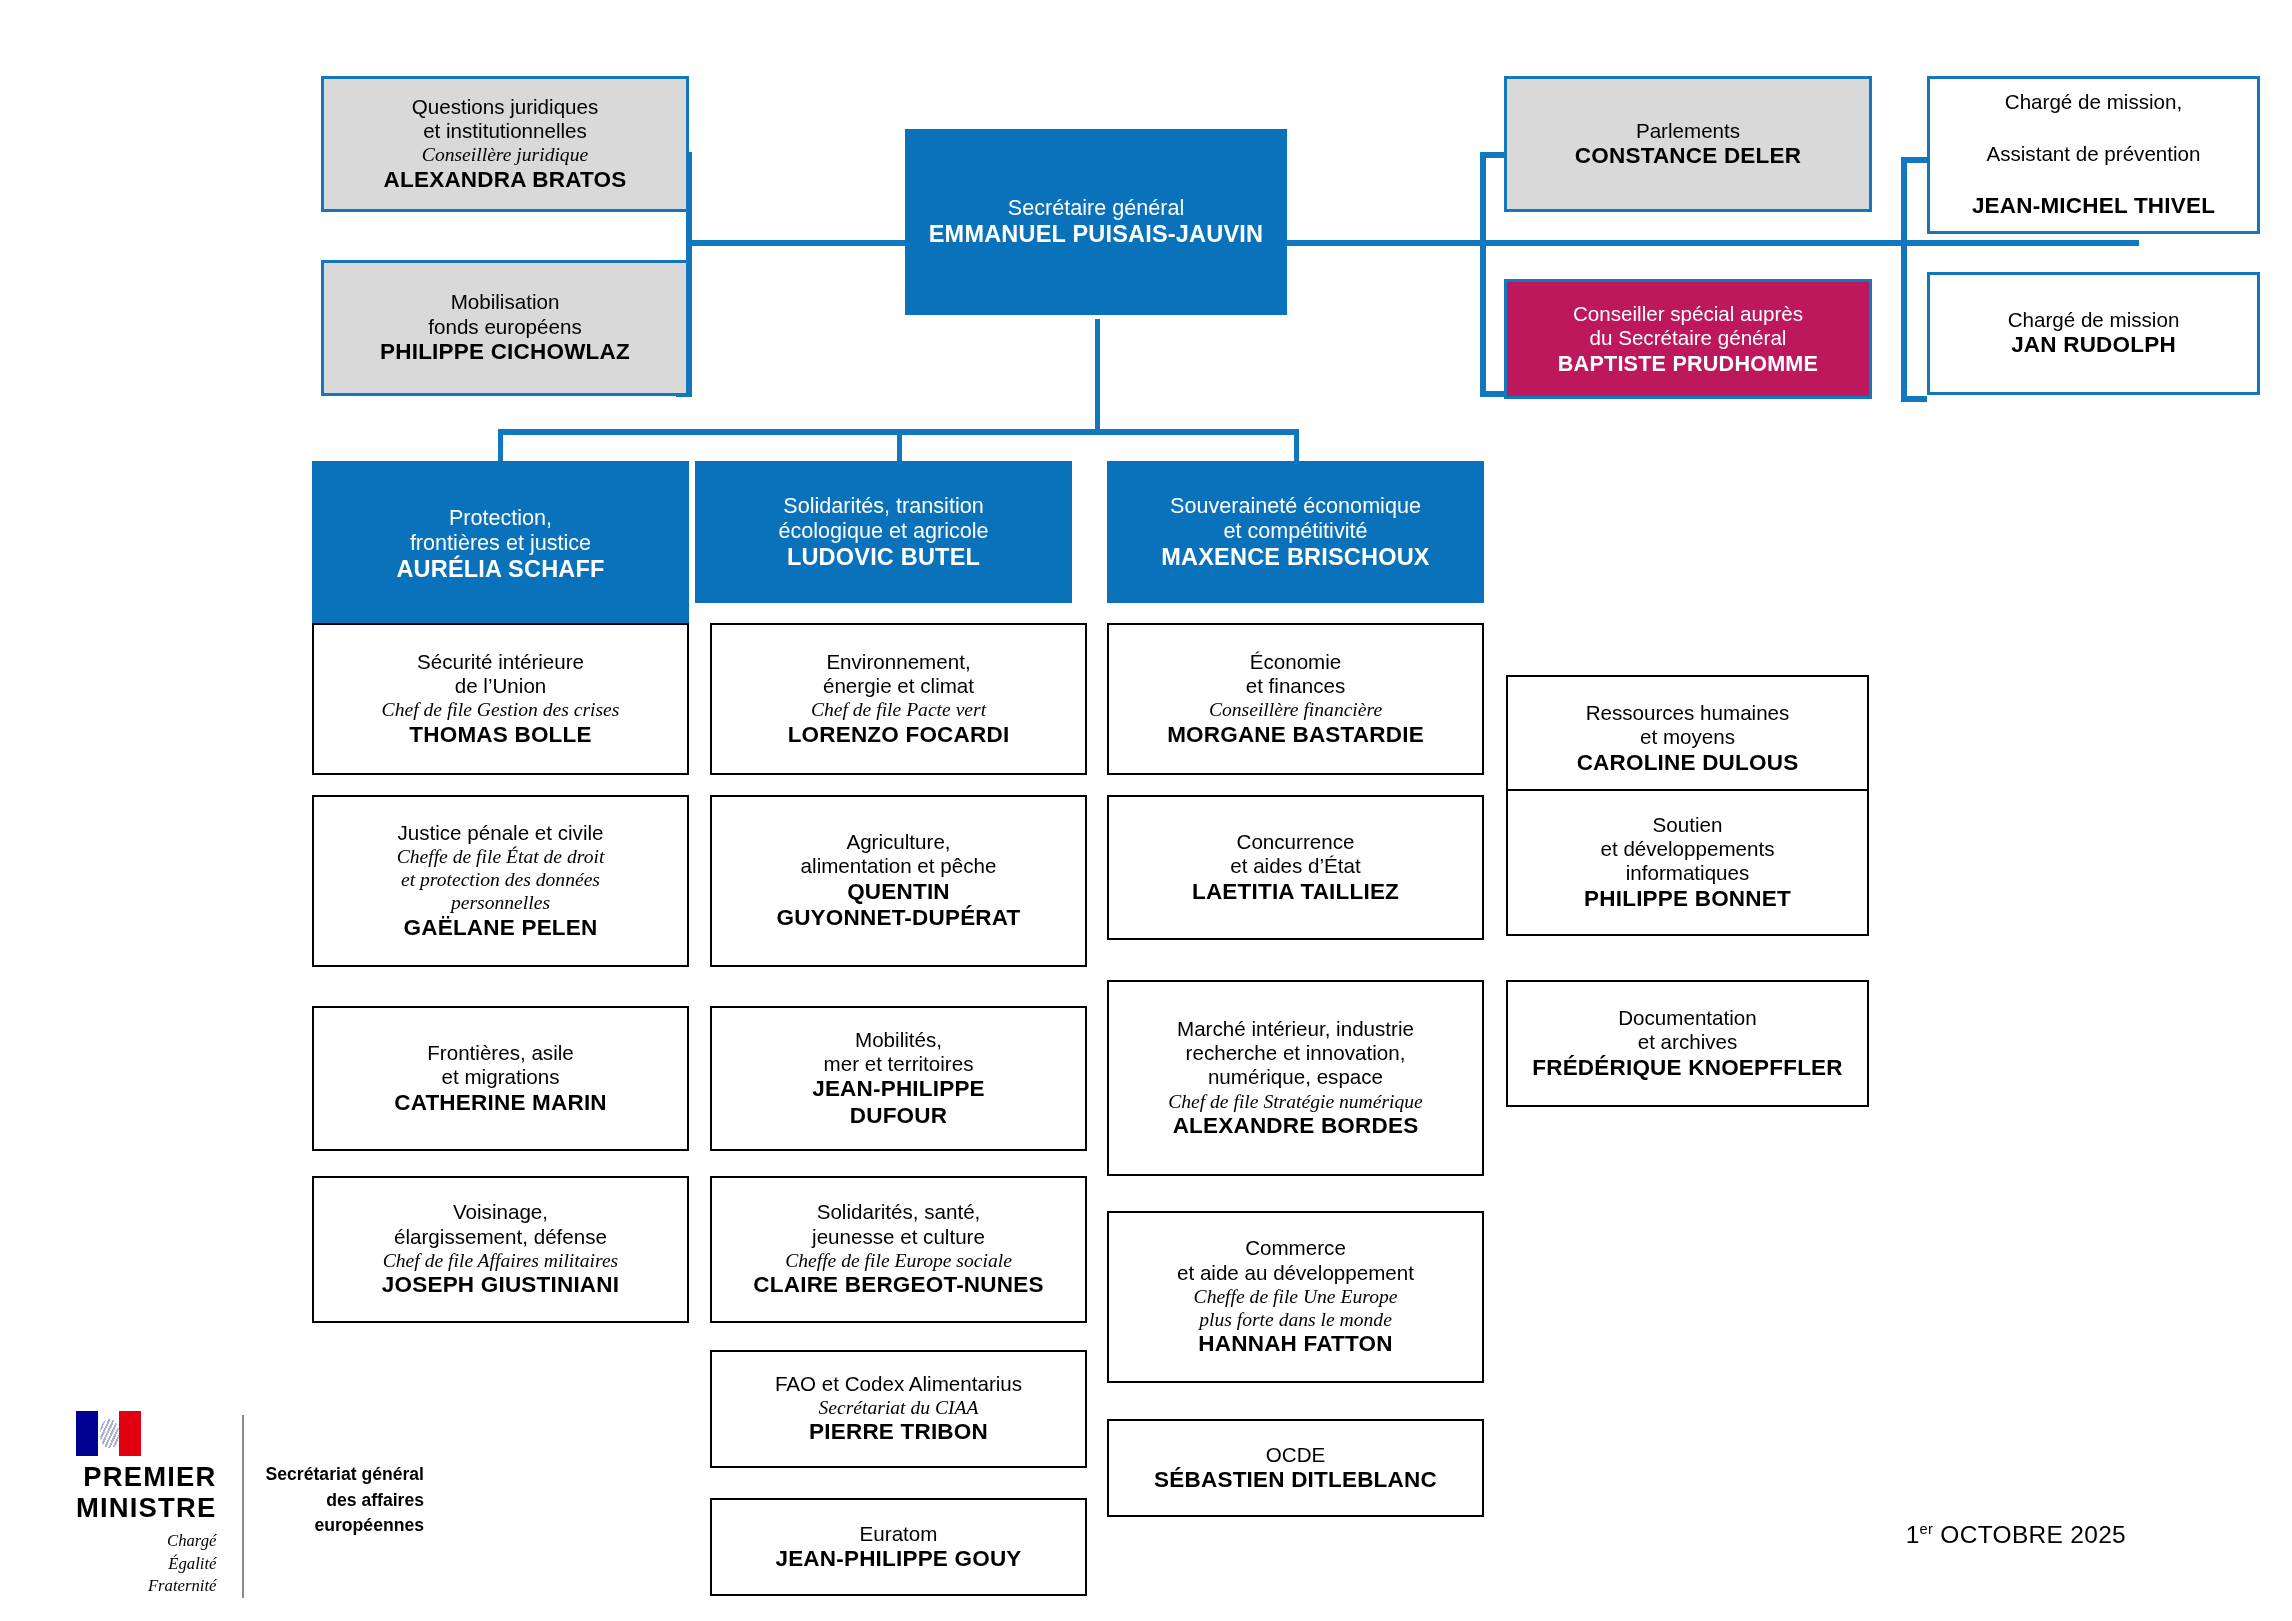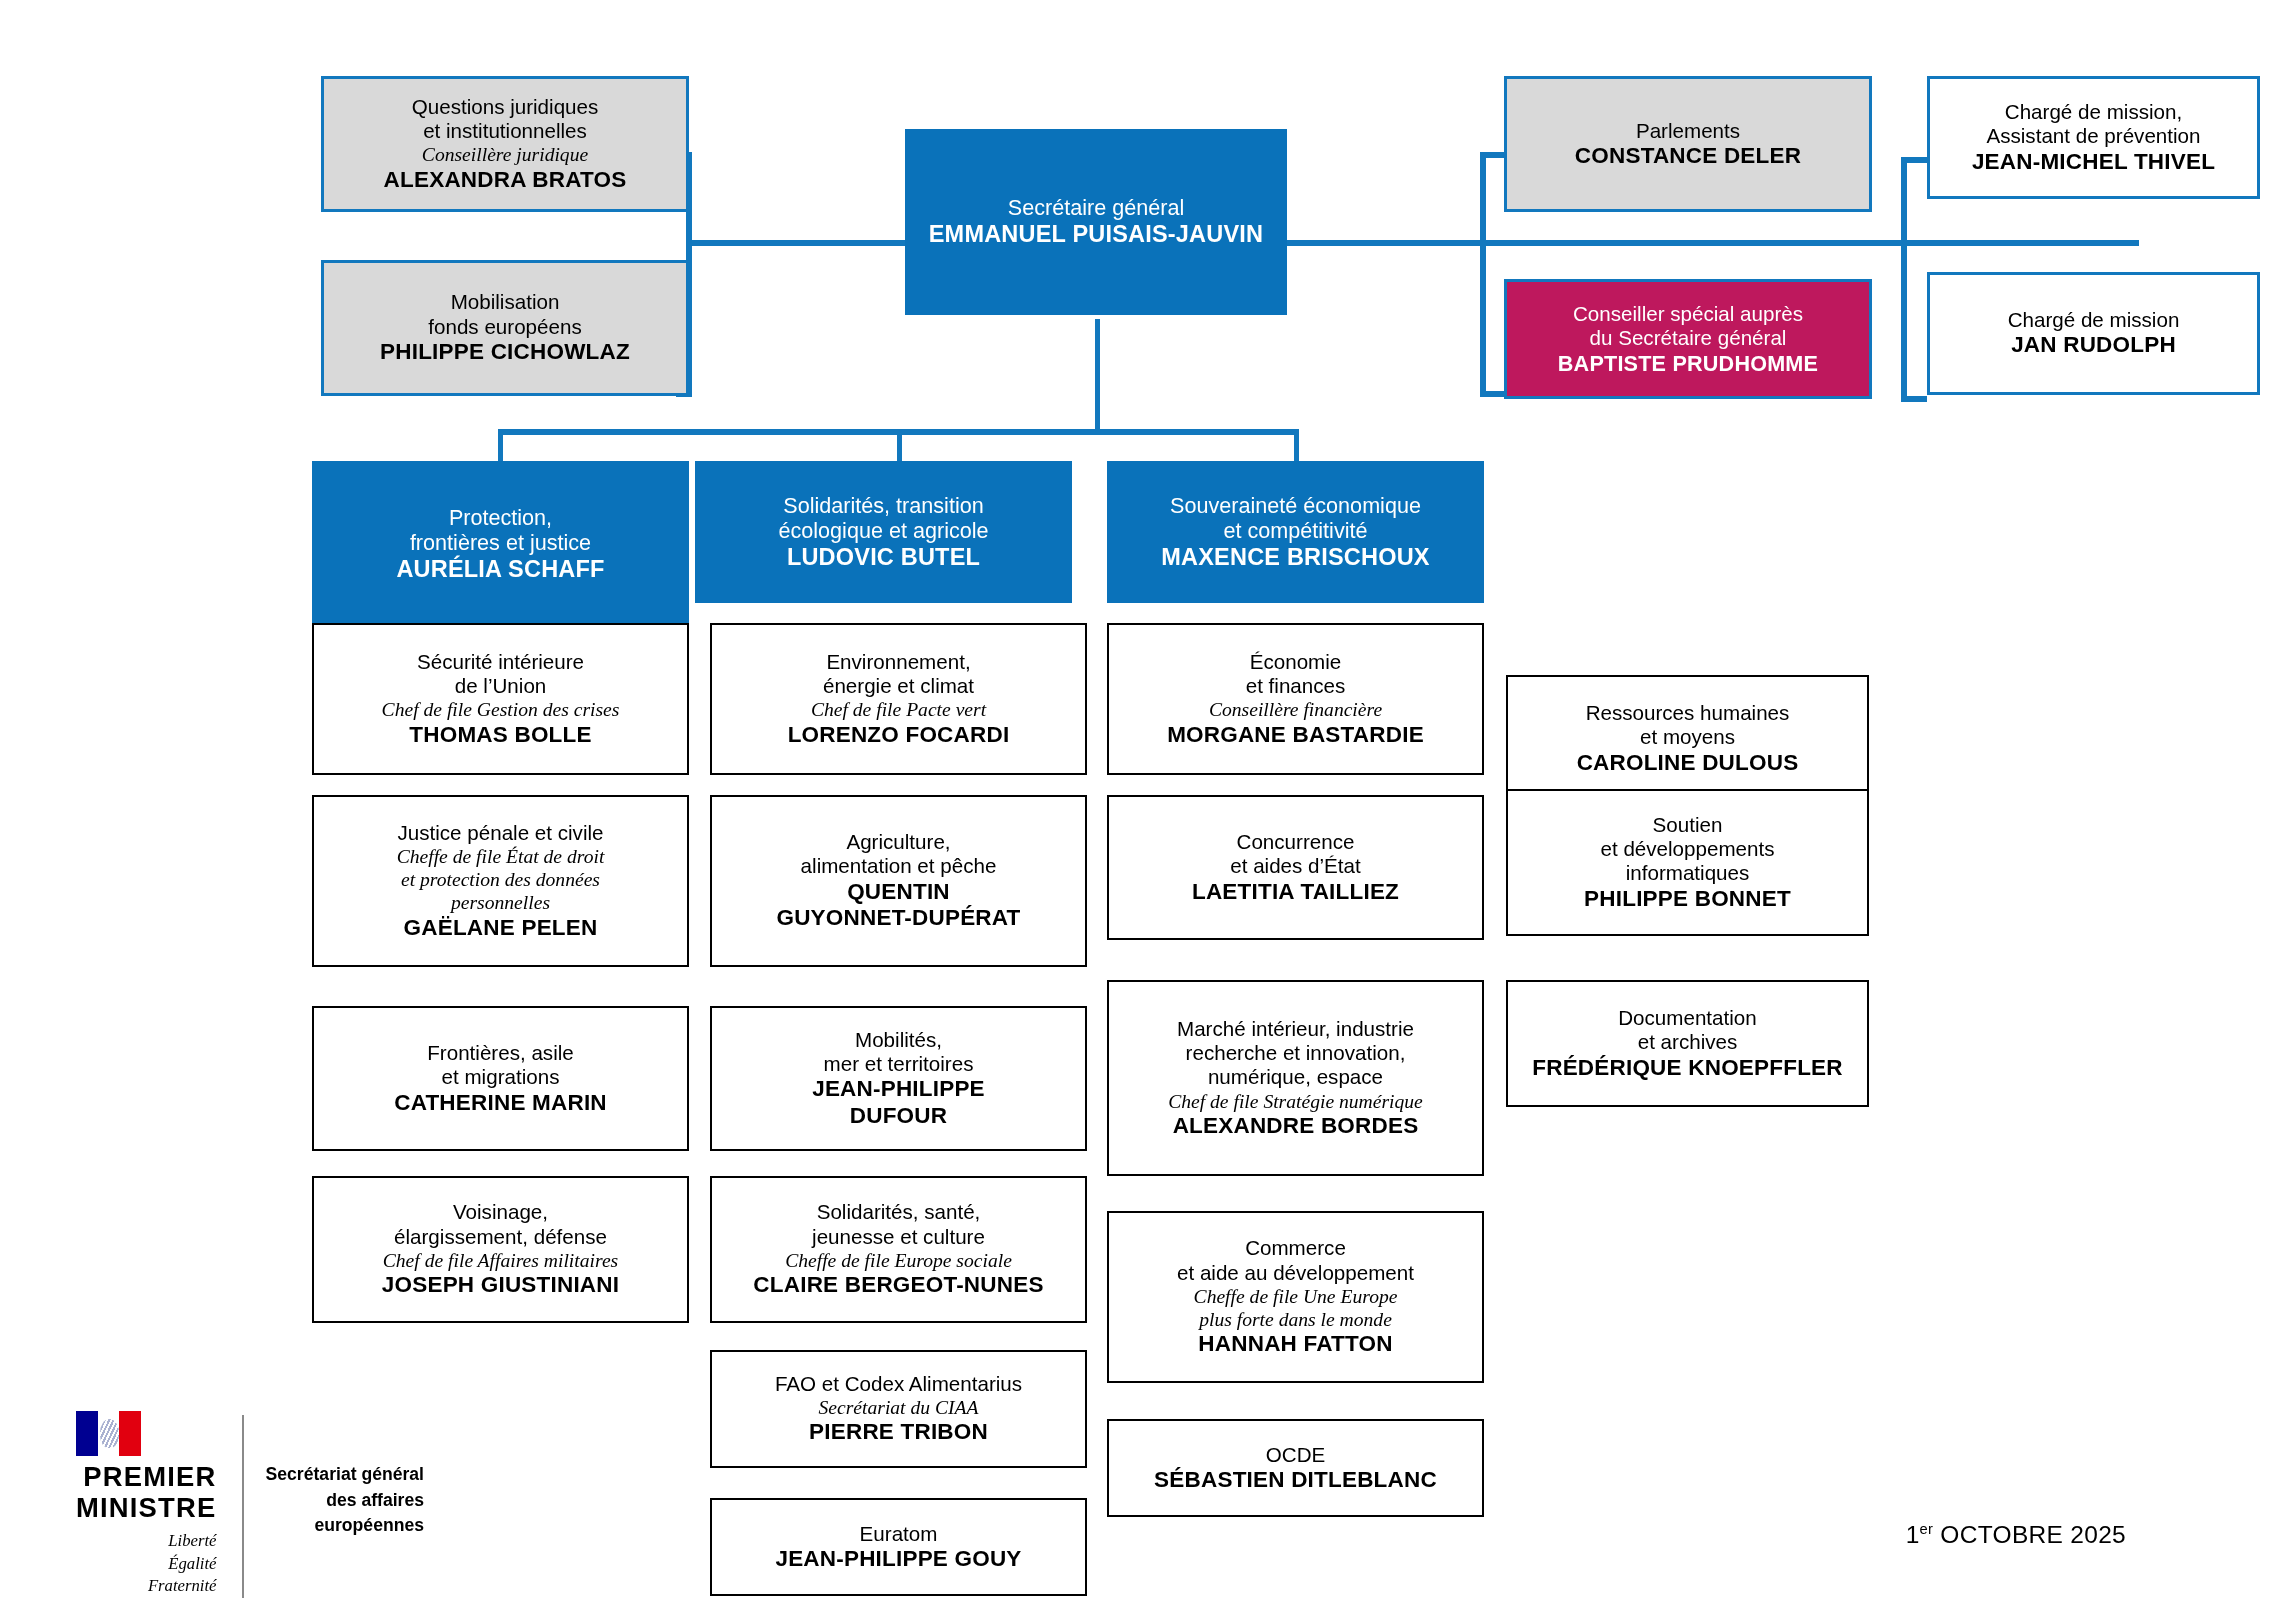--- a/index.html
+++ b/index.html
@@ -101,21 +101,21 @@
     <div class="ttl">Parlements</div>
     <div class="nm">CONSTANCE DELER</div>
   </div>
 
   <div class="box v-lightblue" style="left:1504px;top:279px;width:368px;height:120px;">
     <div class="ttl">Conseiller spécial auprès</div>
     <div class="ttl">du Secrétaire général</div>
     <div class="nm">BAPTISTE PRUDHOMME</div>
   </div>
 
-  <div class="box v-outlineblue" style="left:1927px;top:76px;width:333px;height:123px;">
+  <div class="box v-outlineblue" style="left:1927px;top:76px;width:333px;height:158px;gap:27px;">
     <div class="ttl">Chargé de mission,</div>
     <div class="ttl">Assistant de prévention</div>
     <div class="nm">JEAN-MICHEL THIVEL</div>
   </div>
 
   <div class="box v-outlineblue" style="left:1927px;top:272px;width:333px;height:123px;">
     <div class="ttl">Chargé de mission</div>
     <div class="nm">JAN RUDOLPH</div>
   </div>
 
@@ -263,21 +263,21 @@
       <div class="flag">
         <i class="b"></i>
           <i class="w">
             <span class="marianne"></span>
           </i>
           <i class="r"></i>
       </div>
       <div class="pm">PREMIER</div>
       <div class="pm">MINISTRE</div>
       <div class="devise">
-        <div>Liberté</div>
+        <div>Chargé</div>
         <div>Égalité</div>
         <div>Fraternité</div>
       </div>
     </div>
     <div class="sep"></div>
     <div class="sgae">
       <div>Secrétariat général</div>
       <div>des affaires</div>
       <div>européennes</div>
     </div>

